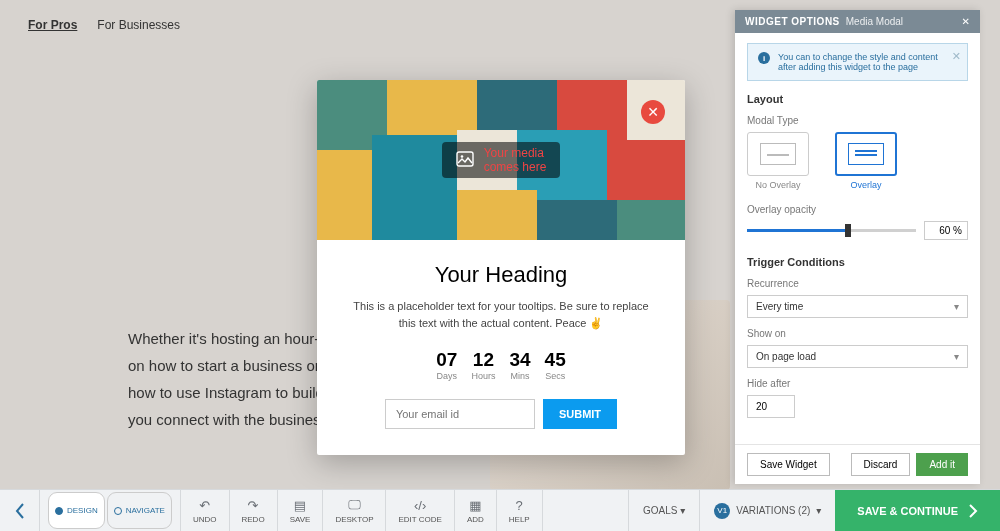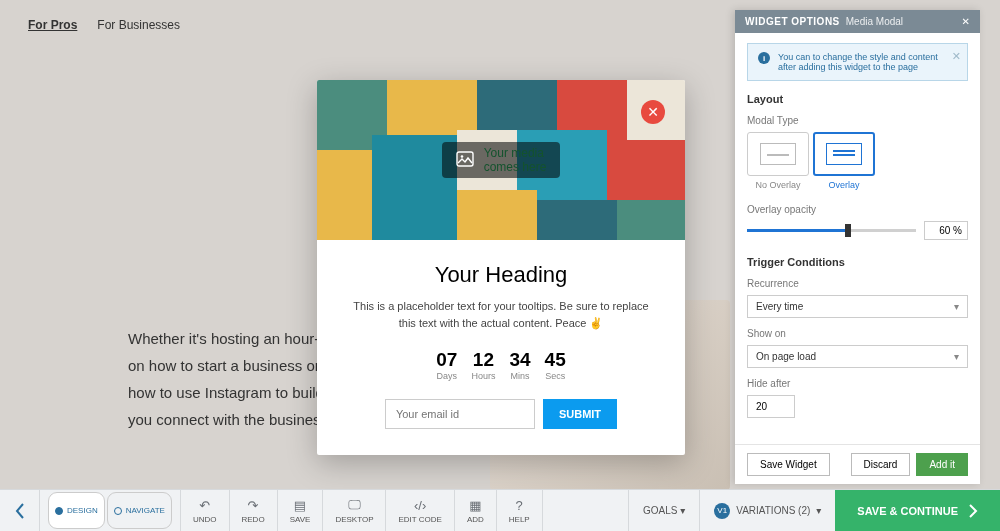--- a/index.html
+++ b/index.html
@@ -5,21 +5,21 @@
 *{box-sizing:border-box;margin:0;padding:0;font-family:-apple-system,BlinkMacSystemFont,"Segoe UI",Arial,sans-serif}
 body{width:1000px;height:531px;overflow:hidden;background:#fff;position:relative}
 .page-bg{position:absolute;inset:0;background:#d7d3cf}
 .top-nav{position:absolute;top:18px;left:28px;display:flex;gap:20px;font-size:12px;color:#333}
 .top-nav span:first-child{text-decoration:underline;font-weight:600}
 .article-text{position:absolute;left:128px;top:325px;width:360px;font-size:15px;line-height:1.8;color:#333}
 .bg-photo{position:absolute;right:270px;top:300px;width:240px;height:190px;background:linear-gradient(135deg,#e8e0d8,#c9bfb3);border-radius:4px}
 .modal{position:absolute;left:317px;top:80px;width:368px;background:#fff;box-shadow:0 8px 30px rgba(0,0,0,.25);border-radius:2px;overflow:hidden}
 .modal-media{height:160px;position:relative;display:flex;align-items:center;justify-content:center}
 .patch{position:absolute}
-.media-label{background:rgba(0,0,0,.55);color:#14532d;padding:4px 14px;border-radius:4px;display:flex;align-items:center;gap:10px;font-size:12px;z-index:5}
+.media-label{background:rgba(0,0,0,.55);color:#ef4444;padding:4px 14px;border-radius:4px;display:flex;align-items:center;gap:10px;font-size:12px;z-index:5}
 .close-btn{position:absolute;top:20px;right:20px;width:24px;height:24px;background:#e84a3f;border-radius:50%;color:#fff;display:flex;align-items:center;justify-content:center;font-size:14px;z-index:6;cursor:pointer}
 .modal-body{padding:22px 28px 26px;text-align:center}
 .modal-body h2{font-size:22px;font-weight:400;margin-bottom:10px}
 .modal-body p{font-size:11px;color:#444;line-height:1.5;margin-bottom:18px}
 .countdown{display:flex;justify-content:center;gap:14px;margin-bottom:18px}
 .cd{text-align:center}
 .cd .num{font-size:19px;font-weight:700}
 .cd .lbl{font-size:9px;color:#888}
 .form-row{display:flex;gap:8px;justify-content:center}
 .form-row input{border:1px solid #ccc;padding:8px 10px;font-size:11px;width:150px}
@@ -28,21 +28,21 @@
 .panel{position:absolute;right:20px;top:10px;width:245px;height:474px;background:#fff;box-shadow:-2px 0 8px rgba(0,0,0,.15);display:flex;flex-direction:column}
 .panel-head{background:#7b8a95;color:#fff;padding:6px 10px;font-size:10px;display:flex;align-items:center;justify-content:space-between}
 .panel-head .title{font-weight:700;letter-spacing:.5px}
 .panel-head .sub{opacity:.85;margin-left:6px;font-weight:400}
 .panel-scroll{flex:1;overflow:auto;padding:10px 12px 8px}
 .info-box{border:1px solid #b8d6e8;background:#eaf4fb;padding:8px 10px;font-size:9px;color:#2a6f9e;display:flex;gap:8px;position:relative;margin-bottom:12px}
 .info-box .i{width:12px;height:12px;background:#2a6f9e;color:#fff;border-radius:50%;font-size:8px;display:flex;align-items:center;justify-content:center;font-weight:700;flex:none}
 .info-box .x{position:absolute;right:6px;top:6px;color:#9fb9c9;font-size:11px;cursor:pointer}
 .sec-title{font-size:11px;font-weight:700;color:#333;margin:4px 0 10px}
 .field-label{font-size:10px;color:#777;margin-bottom:6px}
-.modal-type-row{display:flex;gap:4px;margin-bottom:14px}
+.modal-type-row{display:flex;gap:26px;margin-bottom:14px}
 .type-card{width:62px;text-align:center;cursor:pointer}
 .type-box{width:62px;height:44px;border:1px solid #ccc;border-radius:3px;background:#fff;display:flex;align-items:center;justify-content:center;margin-bottom:4px}
 .type-card.active .type-box{border:2px solid #1f74d4}
 .type-card.active .type-label{color:#1f74d4}
 .type-label{font-size:9px;color:#888}
 .type-thumb{width:36px;height:22px;border:1px solid #bbb;position:relative}
 .type-thumb::after{content:"";position:absolute;left:6px;right:6px;top:10px;height:2px;background:#bbb}
 .type-thumb.ov{border-color:#1f74d4}
 .type-thumb.ov::before{content:"";position:absolute;left:6px;right:6px;top:6px;height:2px;background:#1f74d4}
 .type-thumb.ov::after{background:#1f74d4}

